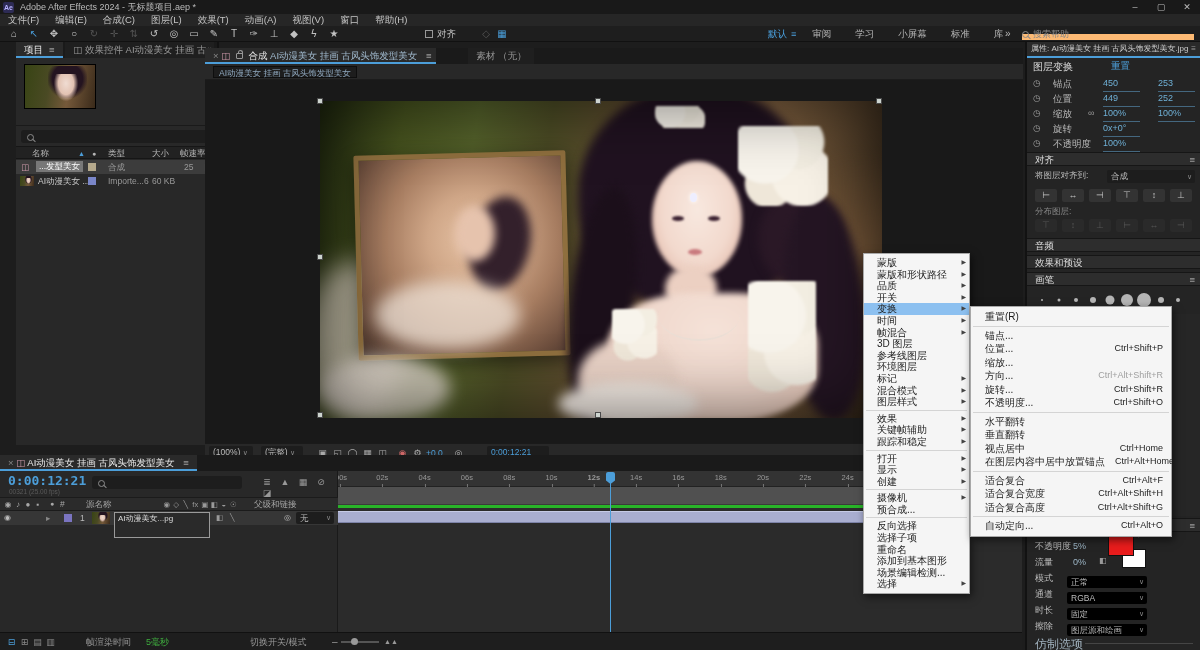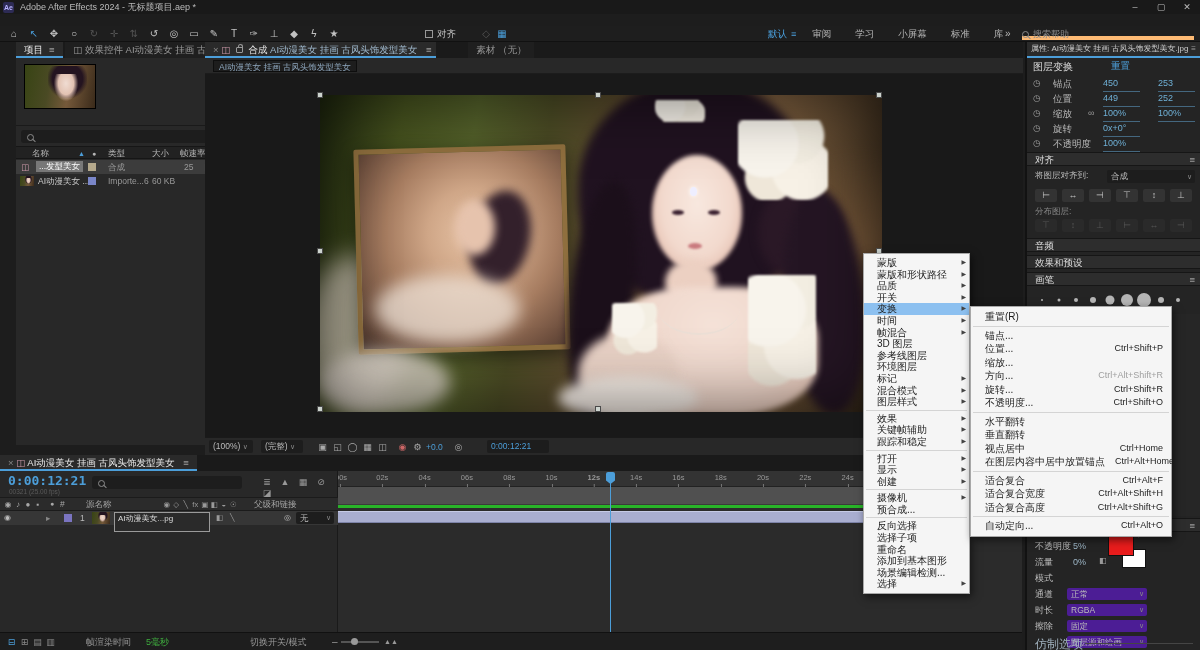--- a/index.html
+++ b/index.html
@@ -21,21 +21,21 @@
 .tool.disabled{color:#555}
 .alignbox{position:absolute;left:425px;top:2px;color:#c2c2c2;font-size:9.5px}
 .cb{display:inline-block;width:8px;height:8px;border:1px solid #999;background:#222;margin-right:4px;vertical-align:-1px}
 #tb-extra{position:absolute;left:478px;top:0;line-height:16px}
 #tb-extra .tool{width:16px}
 #workspaces{position:absolute;left:756px;top:0;height:16px;line-height:16px;white-space:nowrap}
 .ws{display:inline-block;padding:0 12px;font-size:9.5px;color:#b5b5b5}
 .ws.active{color:#4ba2e0}
 .ws-menu{display:inline-block;color:#4ba2e0;font-size:9px;margin-left:-8px;margin-right:4px}
 .ws-ovf{position:absolute;left:1005px;top:0;line-height:16px;color:#bbb}
-.help-search{position:absolute;left:1022px;top:2px;width:172px;height:12px;border-bottom:4px solid #fdba74;color:#888;font-size:9px;line-height:12px}
+.help-search{position:absolute;left:1022px;top:2px;width:172px;height:12px;border-bottom:6px solid #fdba74;color:#888;font-size:9px;line-height:12px}
 .help-search .ph{margin-left:4px}
 .mag{display:inline-block;width:7px;height:7px;border:1px solid #8a8a8a;border-radius:50%;position:relative;vertical-align:-1px}
 .mag::after{content:"";position:absolute;width:4px;height:1px;background:#8a8a8a;transform:rotate(45deg);right:-3px;bottom:-1px}
 
 .ptabrow{position:absolute;left:0;top:0;right:0;height:16px;background:#1a1a1a;line-height:16px;white-space:nowrap;overflow:hidden}
 .ptab{display:inline-block;height:16px;padding:0 8px;font-size:9.5px;color:#9a9a9a;background:#1f1f1f}
 .ptab.active{background:#2a2a2a;color:#e8e8e8;border-bottom:2px solid #4c9ed9}
 .pmenu{color:#9a9a9a;margin-left:6px}
 .ovf{position:absolute;right:4px;top:0;color:#999}
 
@@ -45,21 +45,21 @@
 .mini-art::before{content:"";position:absolute;right:12%;top:2%;width:55%;height:75%;background:radial-gradient(ellipse at 50% 40%,#241420 0%,#241420 55%,rgba(36,20,32,0) 75%)}
 .mini-art::after{content:"";position:absolute;right:25%;top:22%;width:34%;height:62%;background:radial-gradient(ellipse at 50% 35%,#f0dcd2 0%,#e2c2b2 45%,rgba(226,194,178,0) 72%)}
 .pvname{font-size:8.5px;color:#ddd;white-space:nowrap;overflow:hidden}
 .pvdim,.pvdur{font-size:8.5px;color:#b5b5b5;margin-top:3px;white-space:nowrap}
 .psearch{position:absolute;left:5px;top:88px;width:192px;height:13px;background:#1d1d1d;border-radius:3px;line-height:13px;padding-left:6px}
 .phead{position:absolute;left:0;top:104px;width:100%;height:13px;background:#222;border-top:1px solid #161616;border-bottom:1px solid #161616;font-size:8.5px;color:#b5b5b5;line-height:13px}
 .prow{position:absolute;left:0;width:100%;height:14px;line-height:14px;font-size:8.5px;color:#999}
 .prow .namebox{position:absolute;left:20px;top:1px;height:11px;line-height:11px;background:#787878;color:#fff;padding:0 3px}
 .swatch{position:absolute;top:3px;width:8px;height:8px}
 
-#comp{position:absolute;left:205px;top:42px;width:818px;height:413px;background:#4d7c0f}
+#comp{position:absolute;left:205px;top:48px;width:818px;height:413px;background:#4d7c0f}
 .crumbrow{position:absolute;left:0;top:16px;width:100%;height:16px;background:#282828;border-bottom:1px solid #1c1c1c}
 .crumb{position:absolute;left:8px;top:2px;height:12px;line-height:12px;background:#1d1d1d;border:1px solid #0e0e0e;color:#8fa8bf;font-size:8.5px;padding:0 5px}
 #viewer{position:absolute;left:0;top:32px;width:818px;height:363px;background:#191919;overflow:hidden}
 #art{position:absolute;left:115px;top:21px;width:562px;height:317px;overflow:hidden;
  background:linear-gradient(100deg,#222b10 0%,#45511e 14%,#53602a 26%,#4a4a24 38%,#5c4a2e 50%,#75593a 64%,#7d5f3f 74%,#54402a 88%,#2c2115 100%)}
 .sh{position:absolute}
 .flw{filter:blur(1px);background:
  radial-gradient(circle at 30% 30%,#f8f4ec 0 38%,rgba(248,244,236,0) 42%),
  radial-gradient(circle at 65% 20%,#f3eee2 0 30%,rgba(243,238,226,0) 34%),
  radial-gradient(circle at 72% 62%,#f7f1e6 0 36%,rgba(247,241,230,0) 40%),
@@ -86,21 +86,21 @@
 .reset{position:absolute;left:84px;top:0;color:#4c9ed9;font-size:9.5px}
 .abtn{display:inline-block;width:22px;height:13px;line-height:13px;background:#333;border-radius:2px;margin-right:5px;
  text-align:center;color:#c2c2c2;font-size:9px}
 .abtn.disabled{color:#555;background:#2a2a2a}
 .selbox{position:absolute;height:13px;line-height:13px;background:#1d1d1d;border-radius:2px;color:#bbb;font-size:8.5px;padding:0 4px}
 .bdot{display:inline-block;width:17px;height:24px;position:relative;vertical-align:top}
 .bcirc{position:absolute;left:50%;top:50%;transform:translate(-50%,-50%);background:#b5b5b5;border-radius:50%}
 .paint-row{position:relative;height:16px;line-height:16px}
 .pt-label{position:absolute;left:8px;color:#bbb;font-size:9px}
 .pt-val{position:absolute;left:46px;color:#9db6c6;font-size:9px}
-.pt-select{position:absolute;left:40px;top:18px;width:80px;height:12px;line-height:12px;background:#4c1d95;border-radius:2px;font-size:8.5px;color:#bbb;padding:0 4px}
+.pt-select{position:absolute;left:40px;top:6px;width:80px;height:12px;line-height:12px;background:#000000;border-radius:2px;font-size:8.5px;color:#bbb;padding:0 4px}
 .pt-chev{position:absolute;right:3px;top:0;color:#888;font-size:7px}
 
 #timeline{position:absolute;left:0;top:455px;width:1022px;height:195px;background:#262626}
 #tl-left{position:absolute;left:0;top:16px;width:338px;height:161px;background:#282828;border-right:1px solid #1a1a1a}
 .tl-time{position:absolute;left:8px;top:2px;color:#4c9ed9;font-size:13px;font-weight:bold;font-family:"DejaVu Sans Mono",monospace}
 .tl-frame{position:absolute;left:9px;top:17px;color:#5a5a5a;font-size:6.5px}
 .tl-search{position:absolute;left:92px;top:5px;width:150px;height:13px;background:#1d1d1d;border-radius:3px;line-height:13px;padding-left:6px}
 #tl-icons{position:absolute;left:258px;top:5px}
 .tli{display:inline-block;width:18px;text-align:center;color:#999;font-size:9px}
 #tl-head{position:absolute;left:0;top:26px;width:338px;height:14px;background:#2b2b2b;border-top:1px solid #1b1b1b;border-bottom:1px solid #1b1b1b;line-height:12px;font-size:8.5px;color:#a8a8a8}
@@ -144,20 +144,21 @@
 <div id="app">
 
   <div id="titlebar">
     <span class="appicon">Ae</span>
     <span class="title">Adobe After Effects 2024 - 无标题项目.aep *</span>
     <span class="wc" style="left:1124px">–</span>
     <span class="wc" style="left:1150px">▢</span>
     <span class="wc" style="left:1176px">✕</span>
   </div>
 
+  <div id="menubar"><span class="mb-item">文件(F)</span><span class="mb-item">编辑(E)</span><span class="mb-item">合成(C)</span><span class="mb-item">图层(L)</span><span class="mb-item">效果(T)</span><span class="mb-item">动画(A)</span><span class="mb-item">视图(V)</span><span class="mb-item">窗口</span><span class="mb-item">帮助(H)</span></div>
 
   <div id="toolbar">
     <div id="tools"><span class="tool ">⌂</span><span class="tool active">↖</span><span class="tool ">✥</span><span class="tool ">○</span><span class="tool disabled">↻</span><span class="tool disabled">✛</span><span class="tool disabled">⇅</span><span class="tool ">↺</span><span class="tool ">◎</span><span class="tool ">▭</span><span class="tool ">✎</span><span class="tool ">T</span><span class="tool ">✑</span><span class="tool ">⊥</span><span class="tool ">◆</span><span class="tool ">ϟ</span><span class="tool ">★</span></div>
     <span class="alignbox"><span class="cb"></span><span>对齐</span></span>
     <span id="tb-extra"><span class="tool disabled">◇</span><span class="tool active">▦</span></span>
     <div id="workspaces"><span class="ws active">默认</span><span class="ws-menu">≡</span><span class="ws">审阅</span><span class="ws">学习</span><span class="ws">小屏幕</span><span class="ws">标准</span><span class="ws">库</span></div>
     <span class="ws-ovf">»</span>
     <div class="help-search"><span class="mag"></span><span class="ph">搜索帮助</span></div>
   </div>
 
@@ -380,21 +381,21 @@
         <span style="position:absolute;left:86px">源名称</span>
         <span id="switch-icons"><span class="swi">◉</span><span class="swi">◇</span><span class="swi">╲</span><span class="swi">fx</span><span class="swi">▣</span><span class="swi">◧</span><span class="swi">◒</span><span class="swi">☉</span></span>
         <span style="position:absolute;left:254px">父级和链接</span>
       </div>
       <div id="tl-row">
         <span style="position:absolute;left:4px;font-size:8px">◉</span>
         <span style="position:absolute;left:46px;color:#888">▸</span>
         <span style="position:absolute;left:64px;top:3px;width:8px;height:8px;background:#7a74c0"></span>
         <span style="position:absolute;left:80px">1</span>
         <span class="mini-art" style="position:absolute;left:92px;top:1px;width:18px;height:12px"></span>
-        <span style="position:absolute;left:114px;top:1px;width:96px;height:20px;line-height:12px;border:1px solid #9a9a9a;background:#2a2a2a;padding:0 3px;font-size:8px;color:#ddd;white-space:nowrap;overflow:hidden">AI动漫美女...pg</span>
+        <span style="position:absolute;left:114px;top:1px;width:96px;height:26px;line-height:12px;border:1px solid #9a9a9a;background:#2a2a2a;padding:0 3px;font-size:8px;color:#ddd;white-space:nowrap;overflow:hidden">AI动漫美女...pg</span>
         <span style="position:absolute;left:216px;font-size:7.5px;color:#9a9a9a">◧</span>
         <span style="position:absolute;left:230px;font-size:7.5px;color:#9a9a9a">╲</span>
         <span style="position:absolute;left:284px;font-size:8px">◎</span>
         <span class="selbox" style="left:296px;top:1px;width:38px;height:12px;line-height:12px"><span>无</span><span class="pt-chev">∨</span></span>
       </div>
     </div>
     <div id="graph">
       <div id="ruler">
           <div class="tick" style="left: 2px;">:00s</div>
           <div class="tick" style="left: 44.3px;">02s</div>

